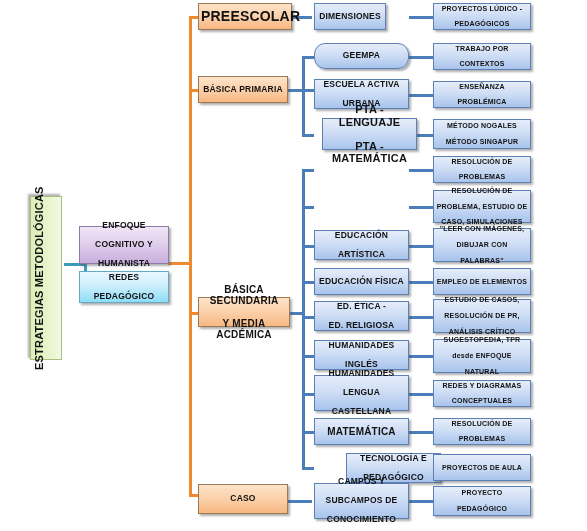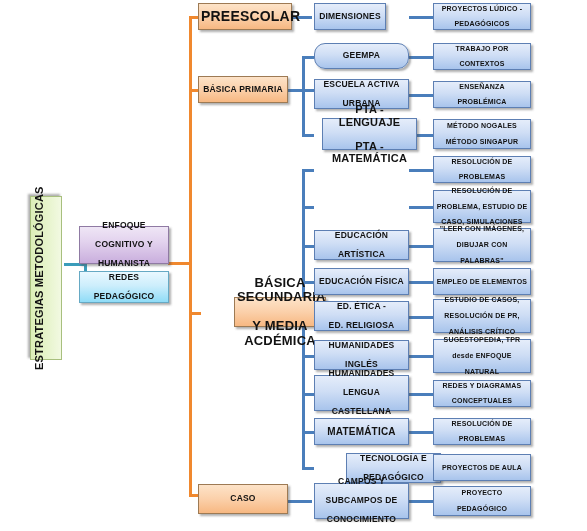--- a/index.html
+++ b/index.html
@@ -138,21 +138,21 @@
       <span>PREESCOLAR</span>
     </span>
   </div>
 
   <div class="box t-orange" style="left:198px;top:76px;width:90px;height:27px;font-size:8.5px;">
     <span>
       <span>BÁSICA PRIMARIA</span>
     </span>
   </div>
 
-  <div class="box t-orange" style="left:198px;top:297px;width:92px;height:30px;font-size:13px;margin-left:36px;">
+  <div class="box t-orange" style="left:198px;top:297px;width:92px;height:30px;font-size:10px;">
     <span>
       <span>BÁSICA SECUNDARIA</span><br>
       <span>Y MEDIA ACDÉMICA</span>
     </span>
   </div>
 
   <div class="box t-orange" style="left:198px;top:484px;width:90px;height:30px;font-size:8.5px;">
     <span>
       <span>CASO</span>
     </span>

